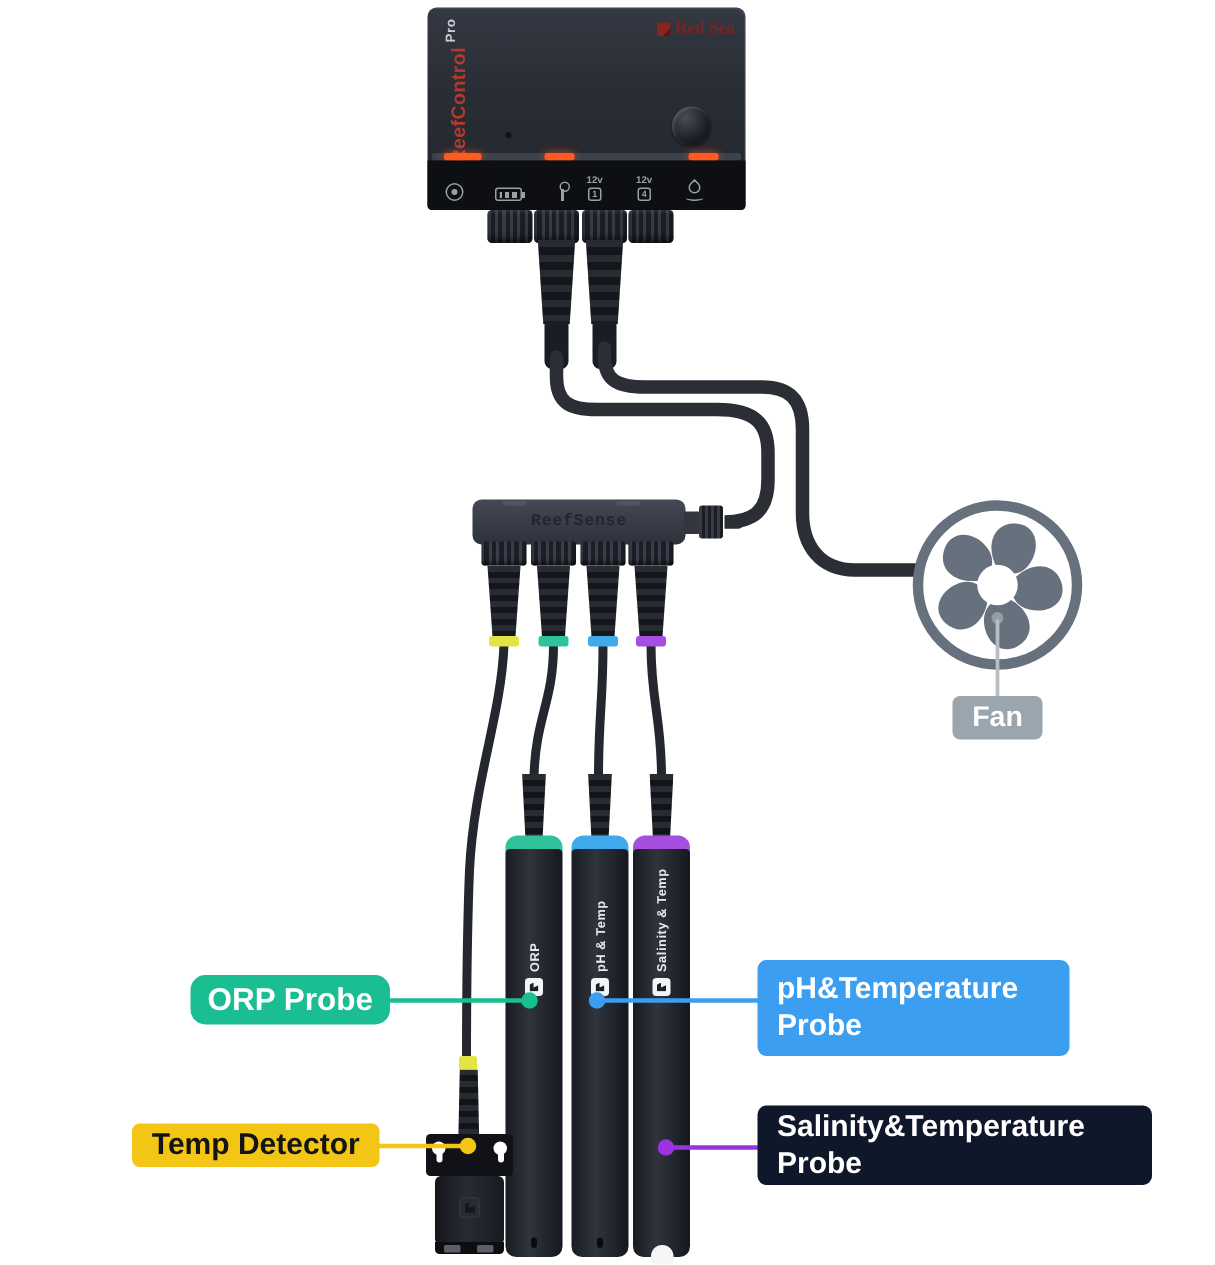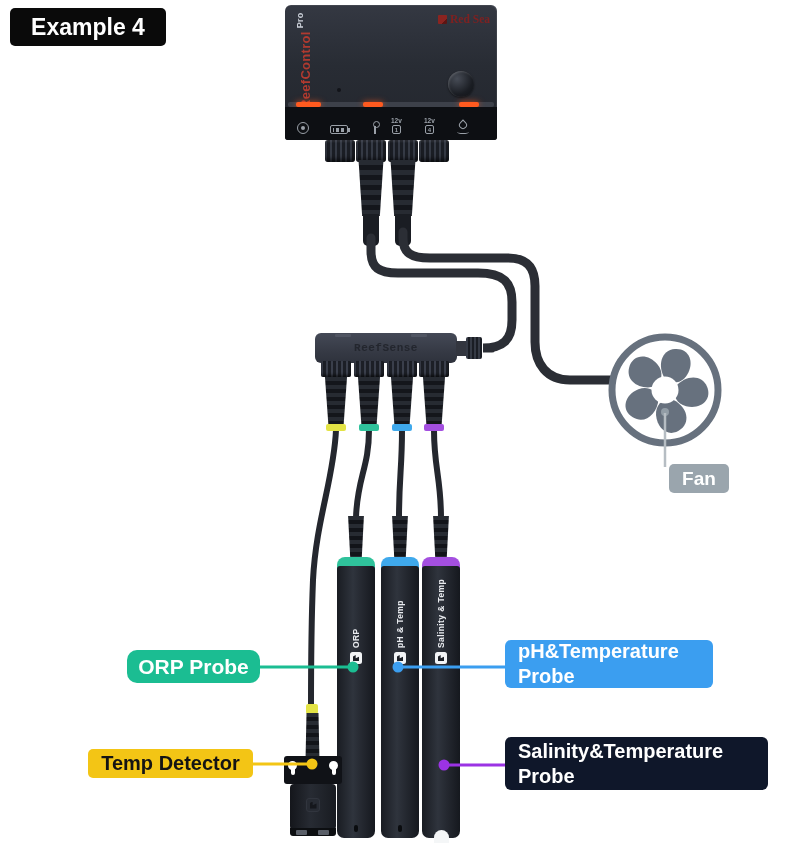--- a/index.html
+++ b/index.html
@@ -103,21 +103,21 @@
   .llogo::after { content:''; width:7px; height:7px; background:#15171c; clip-path:polygon(0 100%,0 25%,45% 0,45% 55%,100% 30%,100% 100%); }
   .lbase { position:absolute; left:290px; top:828px; width:46px; height:8px; background:#0c0e11; border-radius:0 0 3px 3px; z-index:4; }
   .contact { position:absolute; top:2px; width:11px; height:5px; background:#5a5f68; border-radius:1px; }
 
   
   .fan-wrap { position:absolute; left:600px; top:325px; width:130px; height:130px; z-index:4; }
 
   
   .lbl { position:absolute; color:#fff; font-weight:bold; display:flex; align-items:center; z-index:6; }
   .lbl-orp { left:127px; top:650px; width:133px; height:33px; border-radius:10px; font-size:21px; justify-content:center; }
-  .lbl-ph { left:505px; top:640px; width:208px; height:48px; border-radius:6px; font-size:20px; padding-left:13px; line-height:25px; }
+  .lbl-ph { left:505px; top:640px; width:208px; height:64px; border-radius:6px; font-size:20px; padding-left:13px; line-height:25px; }
   .lbl-sal { left:505px; top:737px; width:263px; height:53px; border-radius:6px; font-size:20px; padding-left:13px; line-height:25px; }
   .lbl-leak { left:88px; top:749px; width:165px; height:29px; border-radius:5px; font-size:20px; justify-content:center; color:#141414; }
   .lbl-fan { left:635px; top:464px; width:60px; height:29px; border-radius:5px; font-size:19px; justify-content:center; }
 </style>
 </head>
 <body>
 
 <div class="canvas">
 
   <div class="controller">
@@ -261,20 +261,19 @@
     <circle cx="353" cy="667" r="5.5" style="fill: rgb(27, 189, 146);"></circle>
     <line x1="398" y1="667" x2="506" y2="667" stroke-width="3" style="stroke: rgb(59, 158, 240);"></line>
     <circle cx="398" cy="667" r="5.5" style="fill: rgb(59, 158, 240);"></circle>
     <line x1="444" y1="765" x2="506" y2="765" stroke-width="3" style="stroke: rgb(155, 51, 228);"></line>
     <circle cx="444" cy="765" r="5.5" style="fill: rgb(155, 51, 228);"></circle>
     <line x1="251" y1="764" x2="312" y2="764" stroke-width="3" style="stroke: rgb(243, 197, 21);"></line>
     <circle cx="312" cy="764" r="5.5" style="fill: rgb(243, 197, 21);"></circle>
     <line x1="665" y1="413" x2="665" y2="467" stroke="#b6bdc3" stroke-width="2.5"></line>
   </svg>
 
-  <div class="badge">Example 4</div>
   <div class="lbl lbl-orp" style="background: rgb(27, 189, 146);">ORP Probe</div>
   <div class="lbl lbl-ph" style="background: rgb(59, 158, 240);">pH&amp;Temperature Probe</div>
   <div class="lbl lbl-sal" style="background: #0f172a;">Salinity&amp;Temperature Probe</div>
   <div class="lbl lbl-leak" style="background: rgb(243, 197, 21);">Temp Detector</div>
-  <div class="lbl lbl-fan" style="background: rgb(154, 165, 173); margin-left: 34px;">Fan</div>
+  <div class="lbl lbl-fan" style="background: rgb(154, 165, 173);">Fan</div>
 
 </div>
 
 </body></html>

